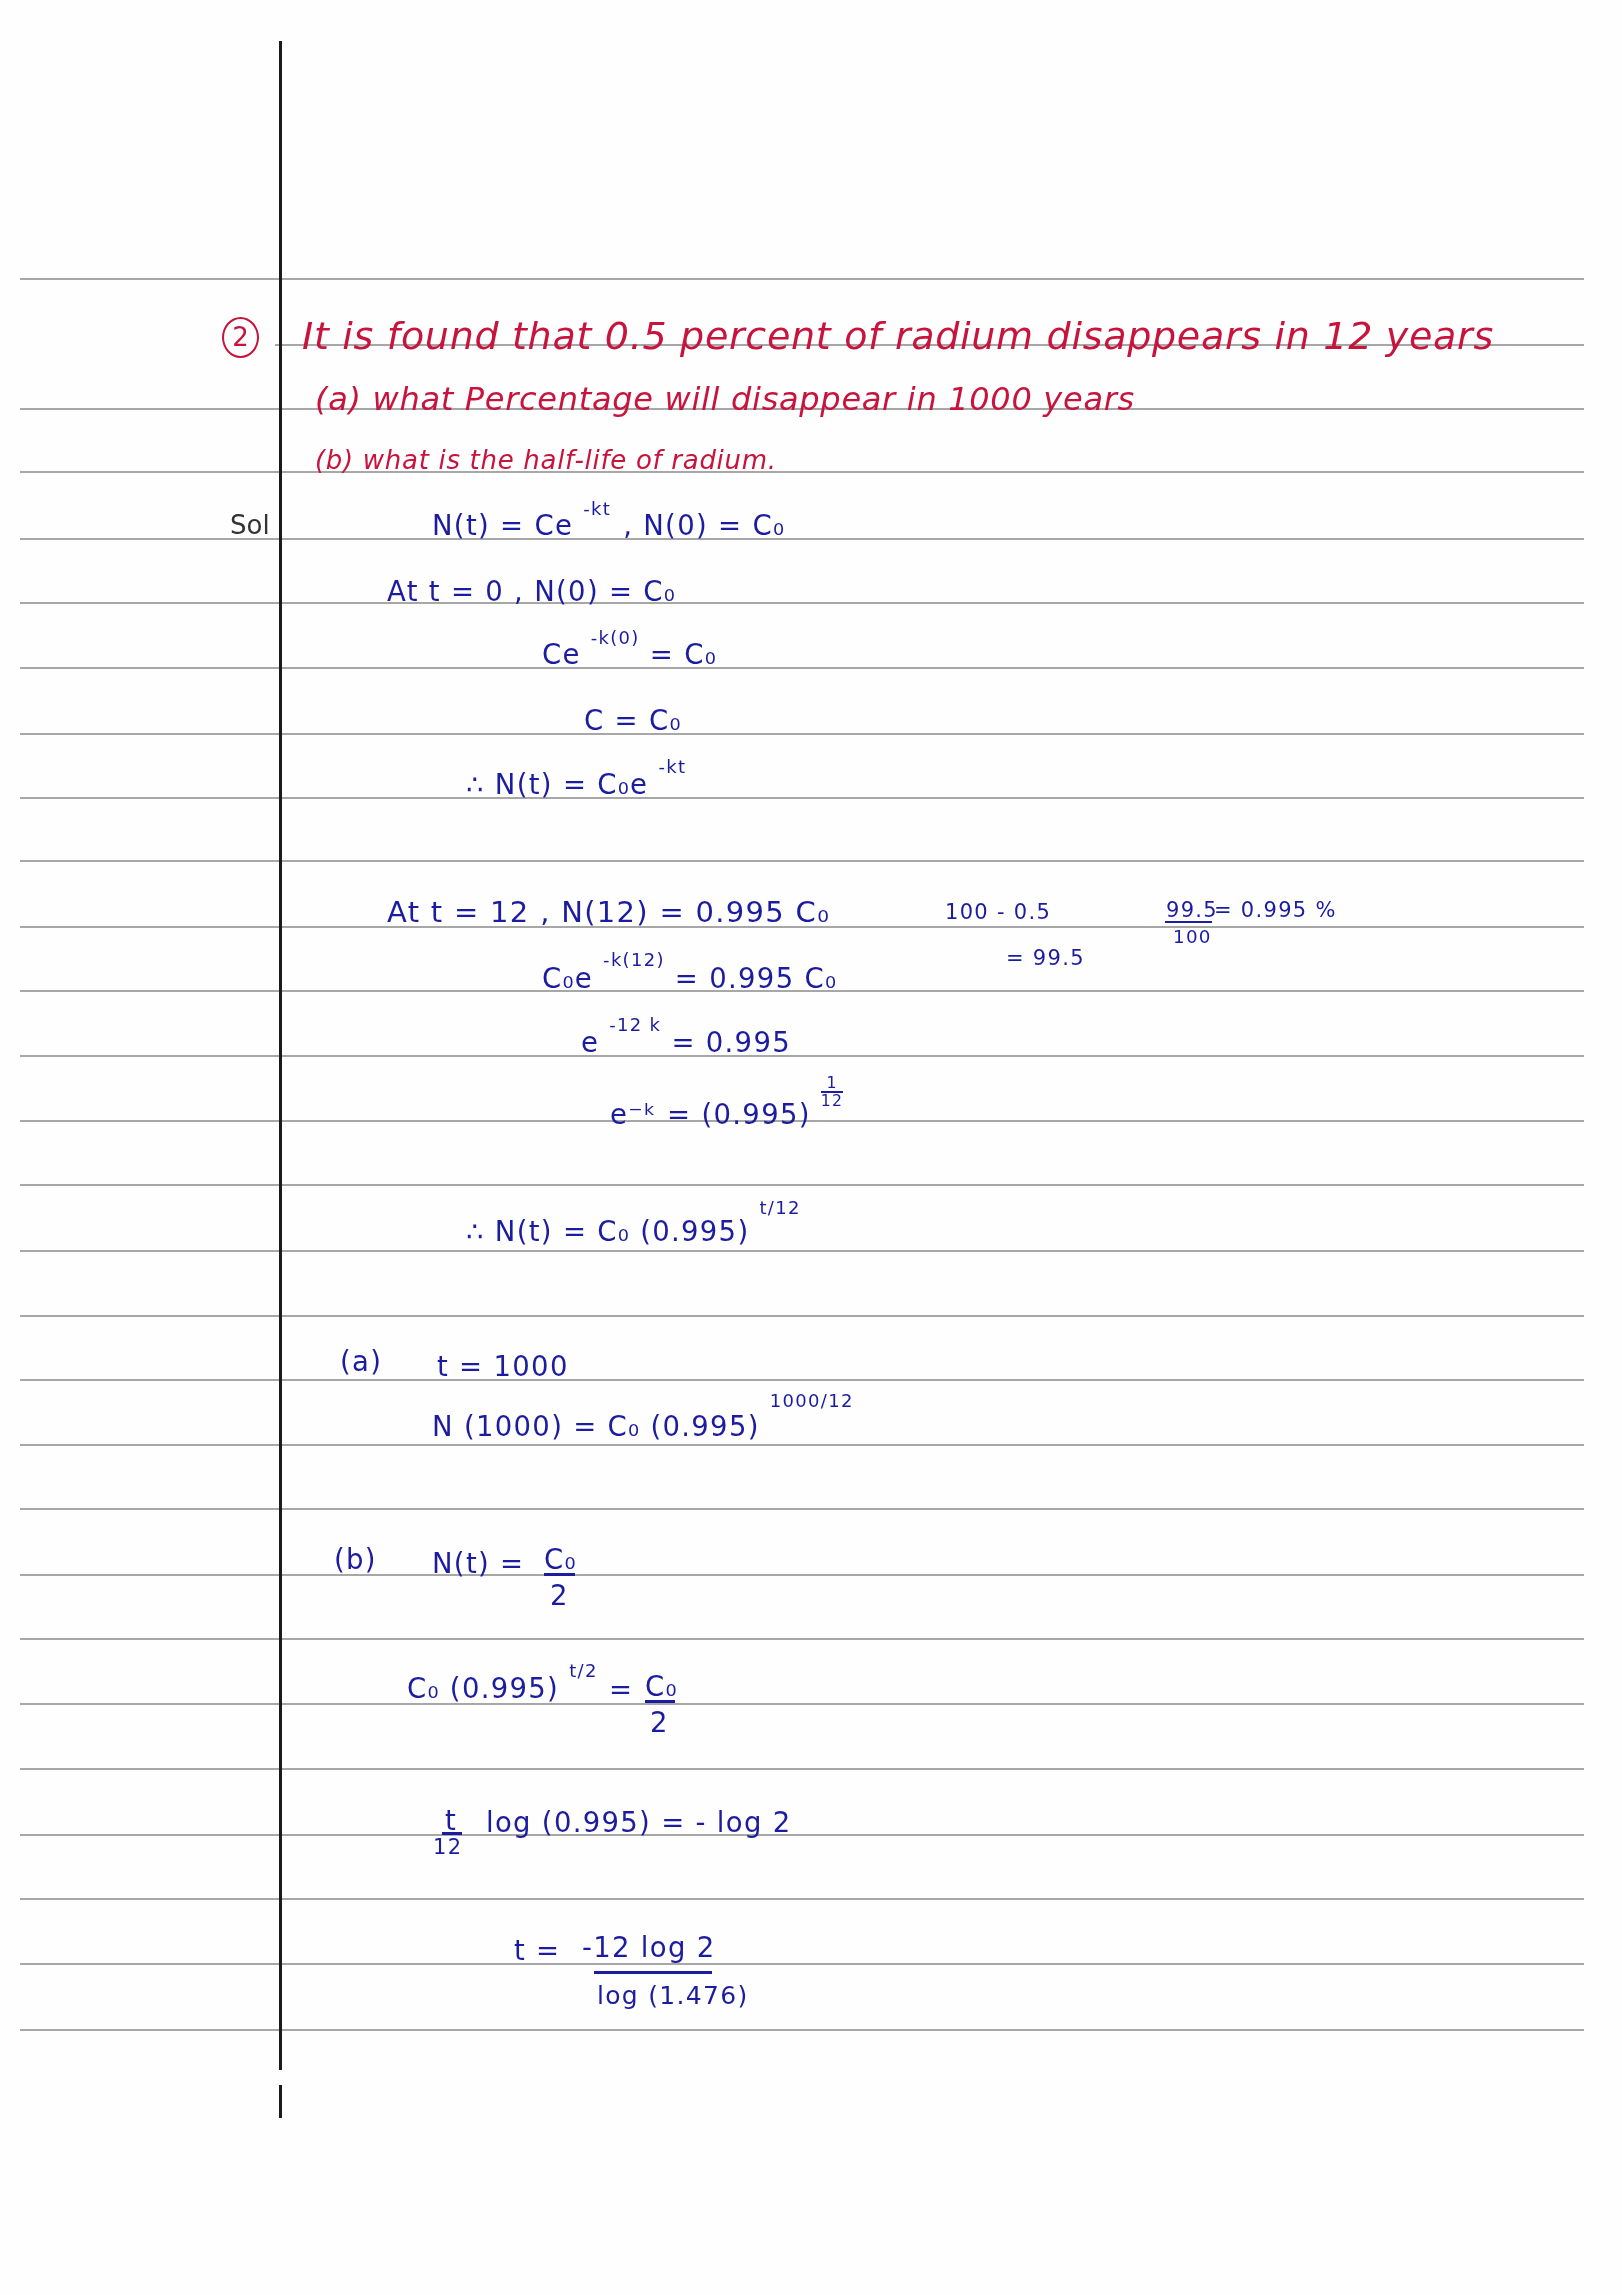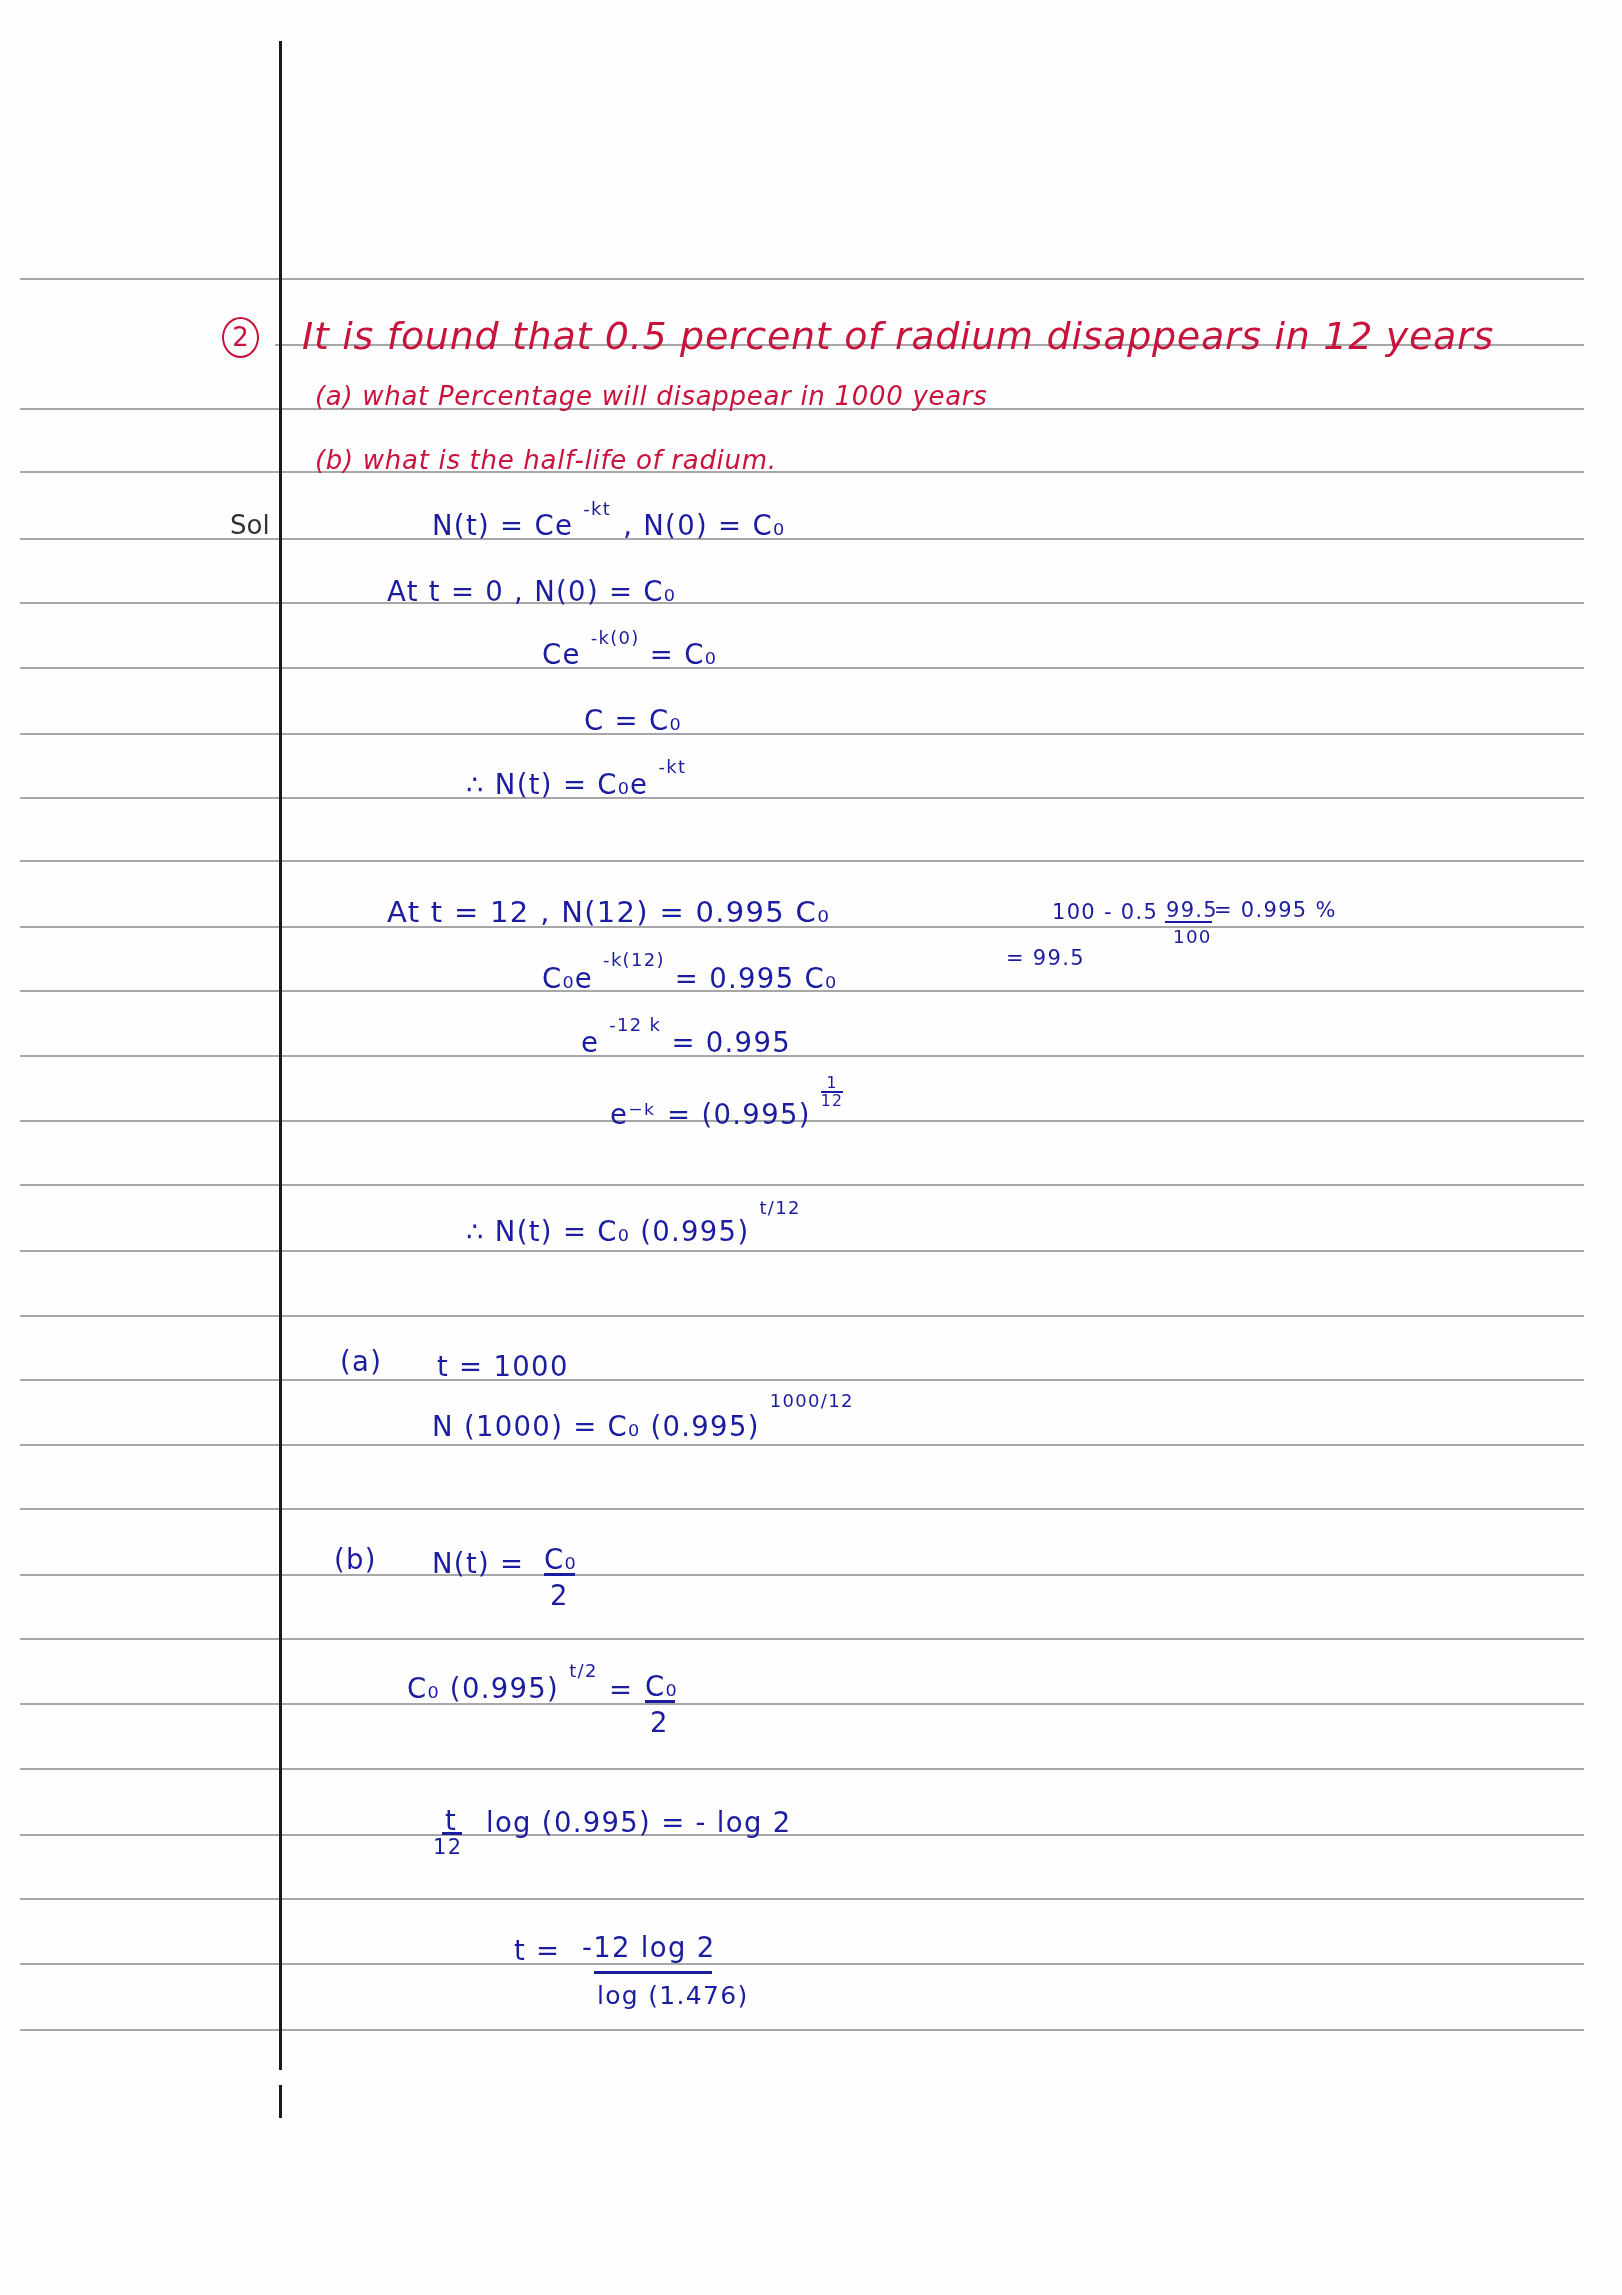--- a/index.html
+++ b/index.html
@@ -47,21 +47,21 @@
 <div class="rule" style="top:1834px;"></div>
 <div class="rule" style="top:1898px;"></div>
 <div class="rule" style="top:1963px;"></div>
 <div class="rule" style="top:2029px;"></div>
 
 <div class="margin" style="top:41px;height:2029px;"></div>
 <div class="margin" style="top:2085px;height:33px;"></div>
 
 <div class="qnum">2</div>
 <div class="hw red" style="left:302px;top:317px;">It is found that 0.5 percent of radium disappears in 12 years</div>
-<div class="hw red" style="left:315px;top:383px;font-size:26px;">(a) what Percentage will disappear in 1000 years</div>
+<div class="hw red" style="left:315px;top:383px;font-size:32px;">(a) what Percentage will disappear in 1000 years</div>
 <div class="hw red" style="left:315px;top:447px;font-size:26px;">(b) what is the half-life of radium.</div>
 
 <div class="hw sol" style="left:230px;top:512px;">Sol</div>
 
 <div class="hw blue" style="left:432px;top:512px;">
   <span>N(t) = Ce</span>
   <span class="sup" style="position:relative;top:-19.6px;">-kt</span>
   <span style="margin-left:2px;">, N(0) = C₀</span>
 </div>
 
@@ -75,21 +75,21 @@
 
 <div class="hw blue" style="left:584px;top:707px;">C = C₀</div>
 
 <div class="hw blue" style="left:466px;top:771px;">
   <span>∴ N(t) = C₀e</span>
   <span class="sup" style="position:relative;top:-21px;">-kt</span>
 </div>
 
 <div class="hw blue" style="left:387px;top:898px;font-size:29px;">At t = 12 ,  N(12) = 0.995 C₀</div>
 
-<div class="hw blue small" style="left:1052px;top:902px;">100 - 0.5</div>
+<div class="hw blue small" style="left:945px;top:902px;">100 - 0.5</div>
 <div class="hw blue small" style="left:1006px;top:948px;">= 99.5</div>
 <div class="hw blue small" style="left:1166px;top:900px;">99.5</div>
 <div class="frac-bar" style="left:1165px;top:921px;width:47px;height:2px;"></div>
 <div class="hw blue" style="left:1173px;top:928px;font-size:18.3px;">100</div>
 <div class="hw blue small" style="left:1214px;top:900px;">= 0.995 %</div>
 
 <div class="hw blue" style="left:542px;top:965px;">
   <span>C₀e</span>
   <span class="sup" style="position:relative;top:-22px;">-k(12)</span>
   <span>= 0.995 C₀</span>

